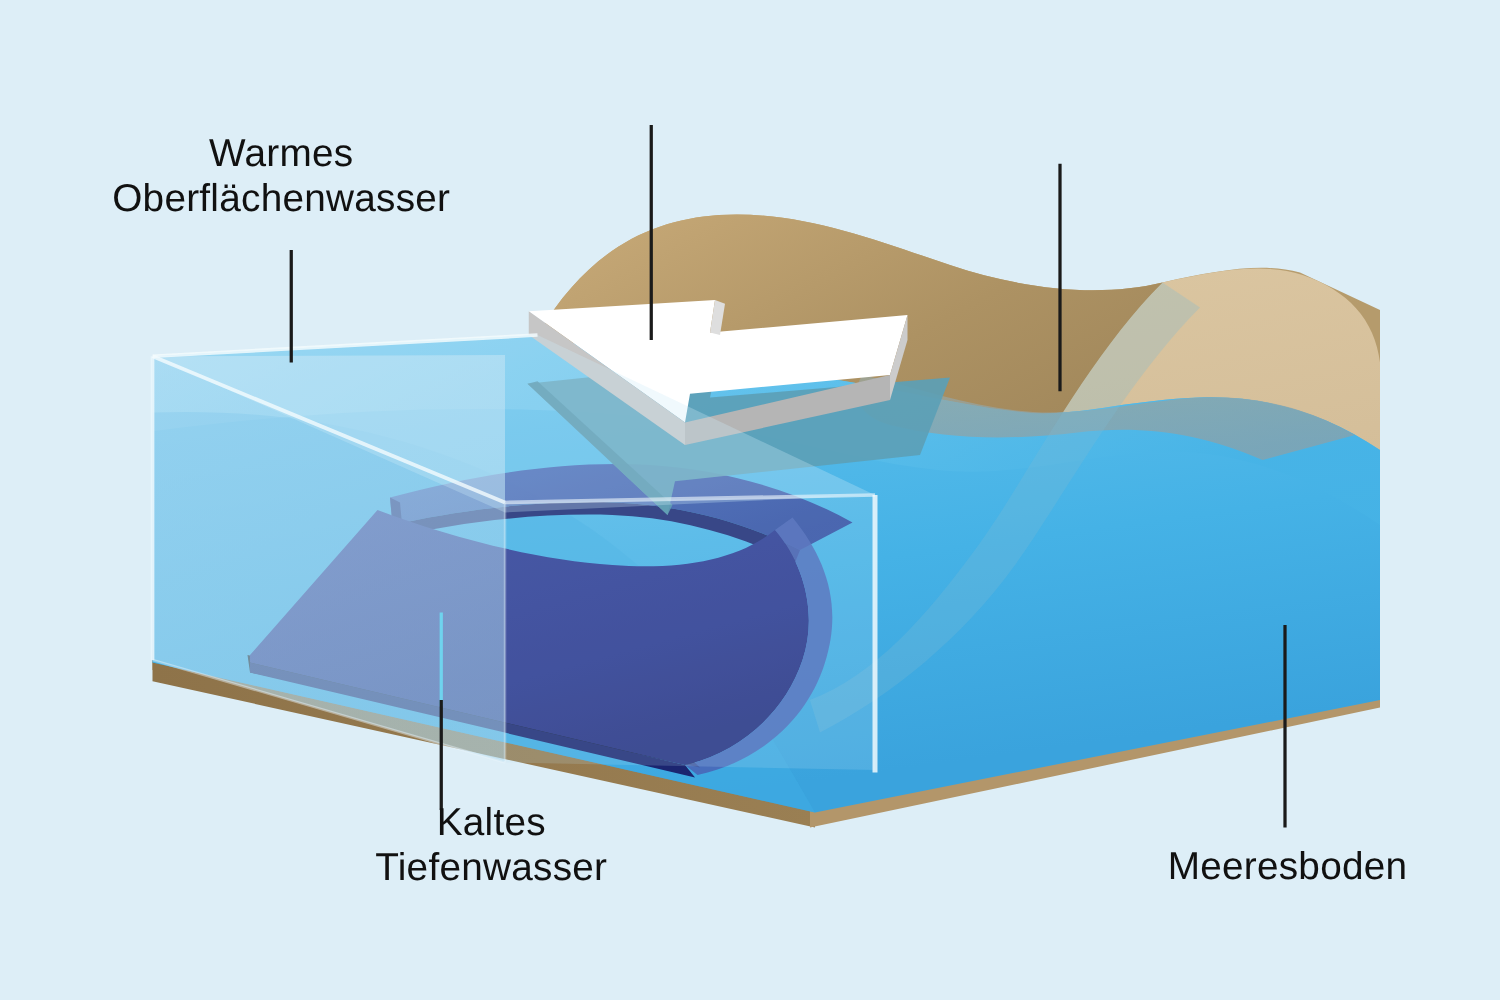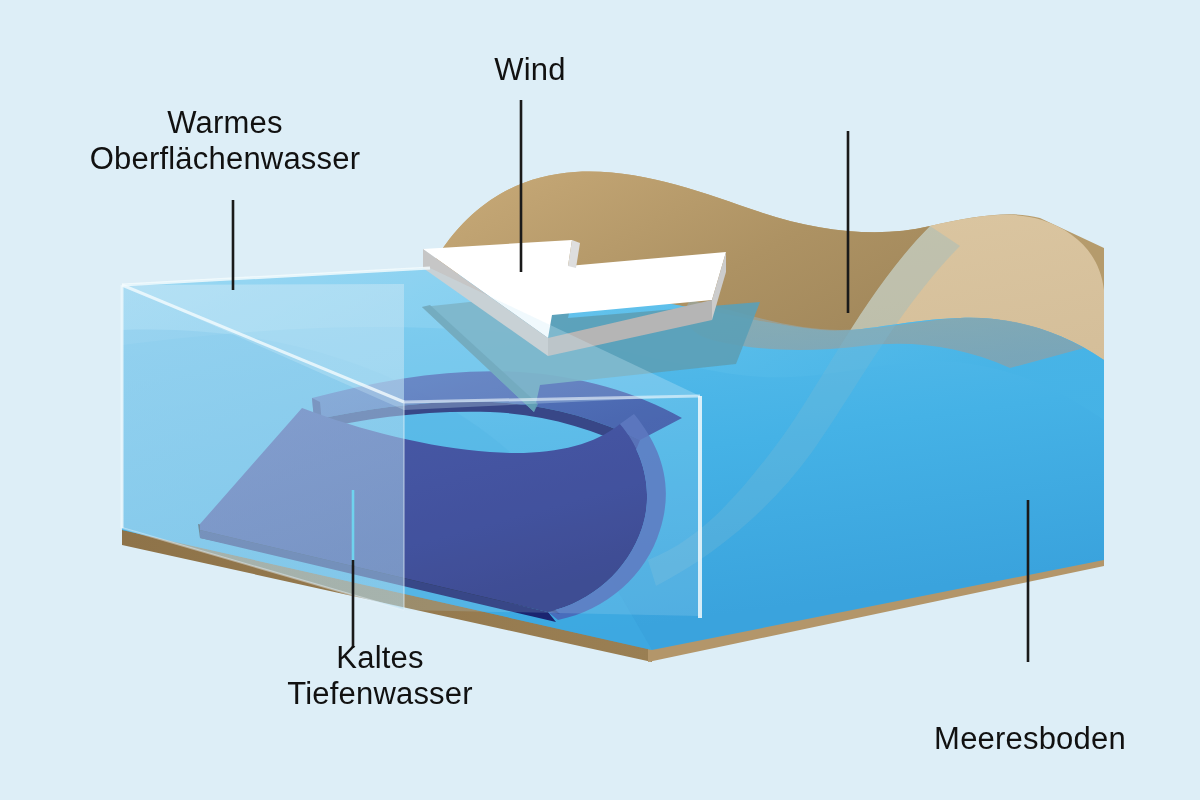--- a/index.html
+++ b/index.html
@@ -31,22 +31,22 @@
     font-size: 31px;
     line-height: 1.16;
     font-weight: 400;
     letter-spacing: 0.2px;
     white-space: pre;
     text-align: center;
   }
   .lbl-warm   { left: 60px;  top: 105px; width: 330px; }
   .lbl-wind   { left: 430px; top: 52px;  width: 200px; }
   .lbl-coast  { left: 700px; top: 82px;  width: 260px; }
-  .lbl-cold   { left: 215px; top: 640px; width: 330px; }
-  .lbl-floor  { left: 880px; top: 675px; width: 300px; margin-top: 46px; }
+  .lbl-cold   { left: 228px; top: 640px; width: 330px; }
+  .lbl-floor  { left: 880px; top: 675px; width: 300px; }
 </style>
 </head>
 <body>
 
 <div id="stage">
 
   <svg id="diagram" viewBox="0 0 1200 800">
     <defs>
       <linearGradient id="gWaterSurf" x1="0" y1="0" x2="1" y2="0.25">
         <stop offset="0%" stop-color="#8fd4f2"></stop>
@@ -287,18 +287,17 @@
       <line x1="521" y1="100" x2="521" y2="272" stroke="#1a1a1a" stroke-width="2.6"></line>
       <line x1="848" y1="131" x2="848" y2="313" stroke="#1a1a1a" stroke-width="2.6"></line>
       <line x1="353" y1="490" x2="353" y2="565" stroke="#6fd3ee" stroke-width="2.6"></line>
       <line x1="353" y1="560" x2="353" y2="648" stroke="#1a1a1a" stroke-width="2.6"></line>
       <line x1="1028" y1="500" x2="1028" y2="662" stroke="#1a1a1a" stroke-width="2.6"></line>
     </g>
   </svg>
 
   <div class="label lbl-warm">Warmes
 Oberflächenwasser</div>
-  <div class="label lbl-wind">Wind</div>
   <div class="label lbl-cold">Kaltes
 Tiefenwasser</div>
   <div class="label lbl-floor">Meeresboden</div>
 
 </div>
 
 </body></html>

